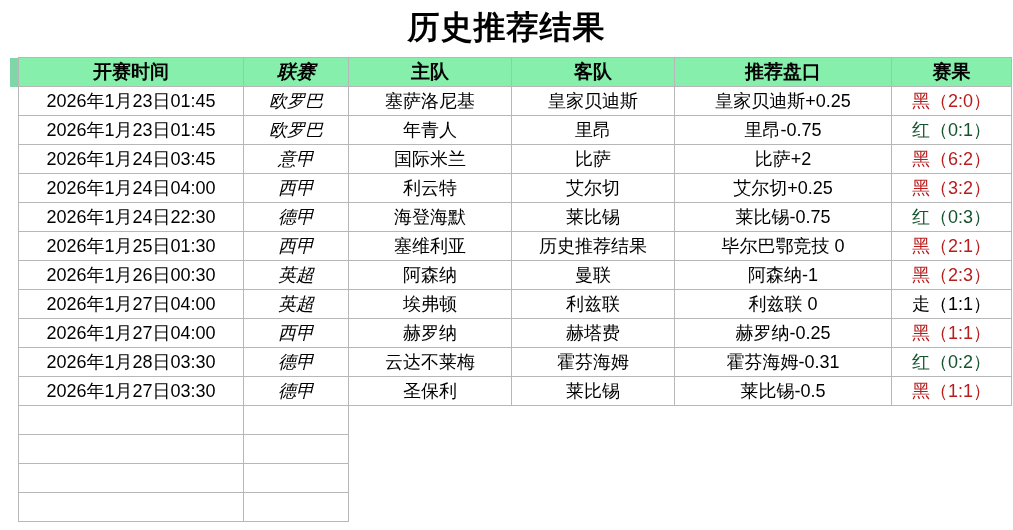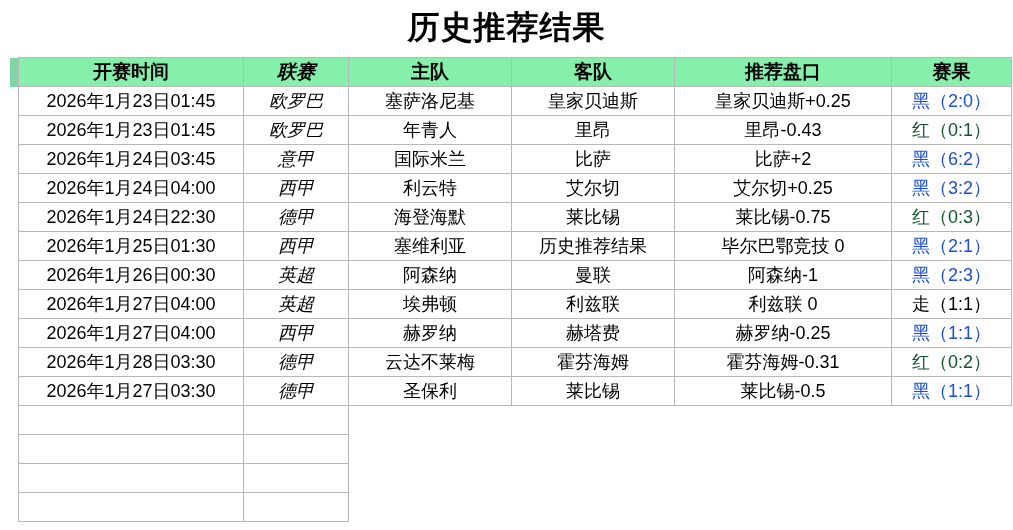--- a/index.html
+++ b/index.html
@@ -70,21 +70,21 @@
   tbody td {
     font-size: 18px;
   }
   .c-time { width: 224px; }
   .c-league { width: 104px; font-style: italic; }
   .c-home { width: 162px; }
   .c-away { width: 162px; }
   .c-pick { width: 216px; }
   .c-result { width: 119px; }
 
-  .res-black { color: #1d4ed8; }
+  .res-black { color: #b91c1c; }
   .res-red { color: #14532d; }
   .res-push { color: #000000; }
 
   .empty-row td {
     height: 28px;
   }
   .empty-row td.e-blank {
     border: none;
     background: #ffffff;
   }
@@ -118,21 +118,21 @@
             <td class="c-away">皇家贝迪斯</td>
             <td class="c-pick">皇家贝迪斯+0.25</td>
             <td class="c-result res-black">黑（2:0）</td>
           </tr>
           <tr>
             <td class="lead-cell"></td>
             <td class="c-time">2026年1月23日01:45</td>
             <td class="c-league">欧罗巴</td>
             <td class="c-home">年青人</td>
             <td class="c-away">里昂</td>
-            <td class="c-pick">里昂-0.43</td>
+            <td class="c-pick">里昂-0.75</td>
             <td class="c-result res-red">红（0:1）</td>
           </tr>
           <tr>
             <td class="lead-cell"></td>
             <td class="c-time">2026年1月24日03:45</td>
             <td class="c-league">意甲</td>
             <td class="c-home">国际米兰</td>
             <td class="c-away">比萨</td>
             <td class="c-pick">比萨+2</td>
             <td class="c-result res-black">黑（6:2）</td>

